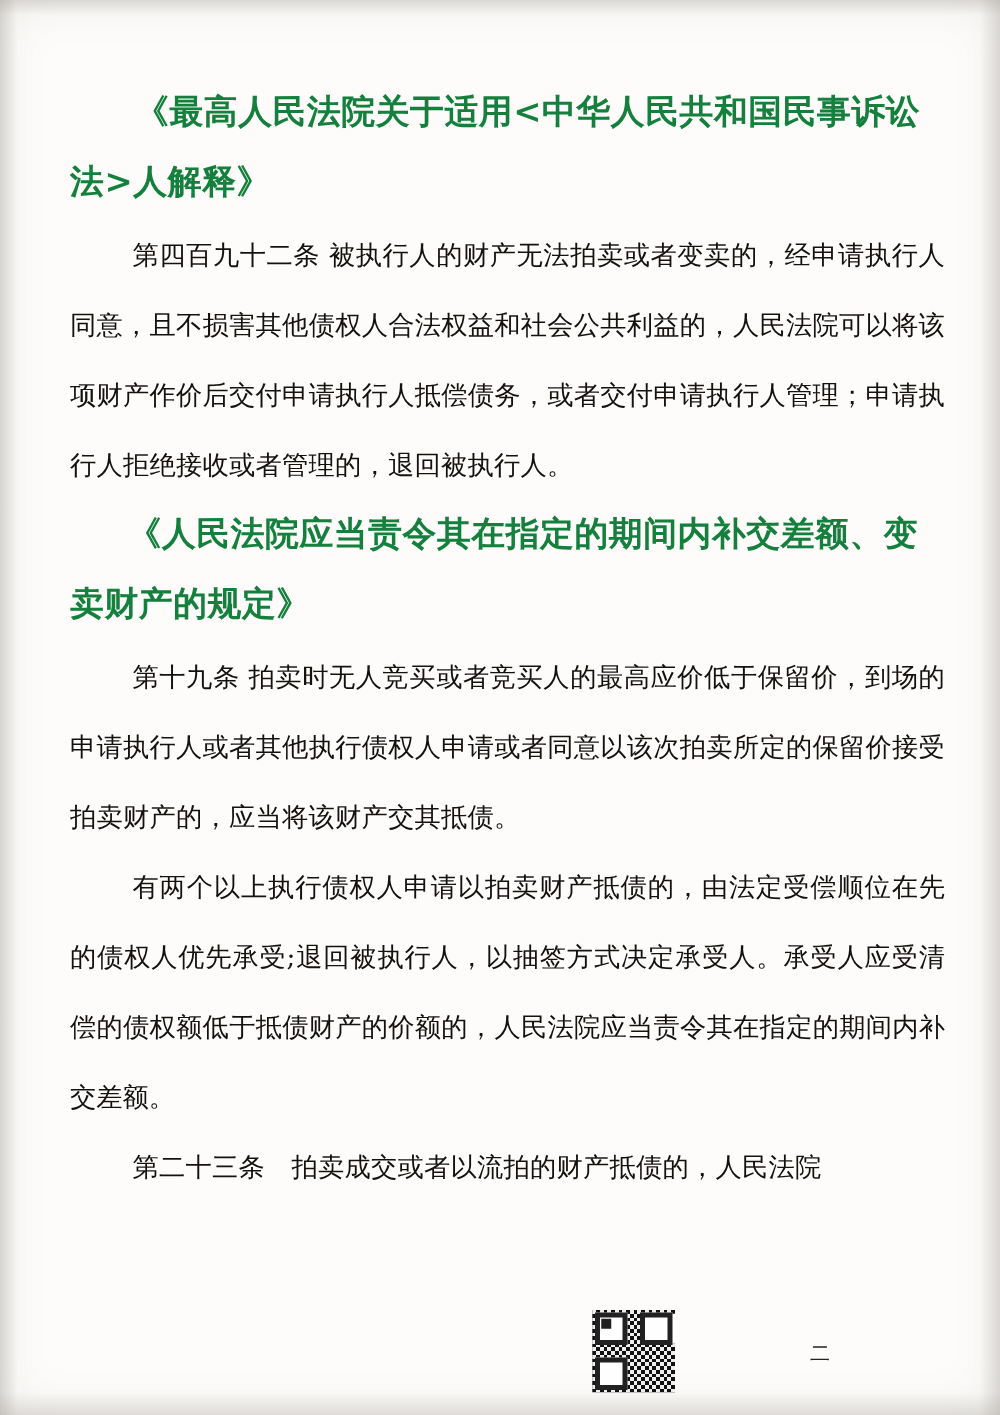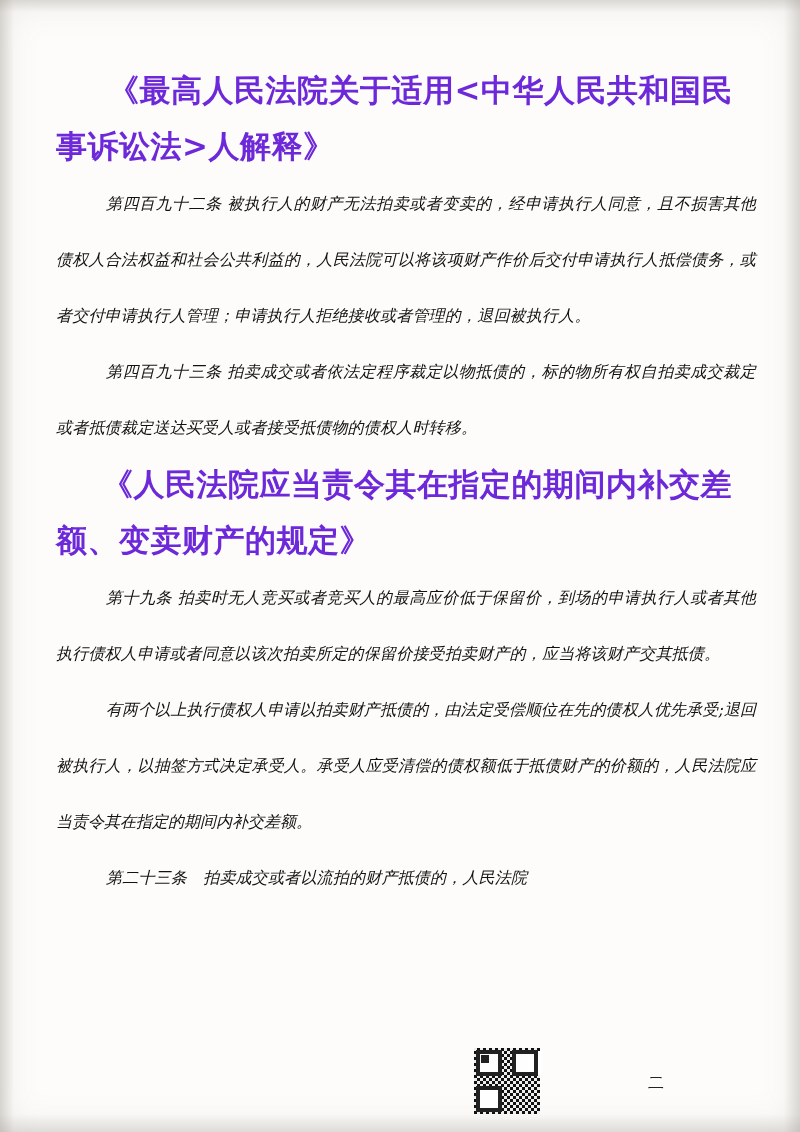--- a/index.html
+++ b/index.html
@@ -53,42 +53,41 @@
   .content {
     position: absolute;
     left: 56px;
     top: 62px;
     width: 700px;
   }
 
   .doc-heading {
     font-family: "DejaVu Serif", serif;
     font-weight: bold;
-    font-size: 31px;
+    font-size: 27px;
     line-height: 56px;
-    color: #6d28d9;
+    color: #15803d;
     letter-spacing: 0.5px;
     text-indent: 52px;
     margin: 0 0 2px 0;
   }
   .doc-heading.second {
     text-indent: 46px;
   }
 
   .para {
     font-family: "DejaVu Serif", serif;
-    font-size: 16px;
+    font-size: 21px;
     line-height: 56px;
     color: #14110f;
     text-indent: 50px;
     margin: 0;
     letter-spacing: 0.2px;
     text-align: justify;
     text-justify: inter-character;
-    font-style: italic;
   }
   .para.tight {
     letter-spacing: 0px;
   }
 
   .footer {
     position: absolute;
     left: 0;
     right: 0;
     bottom: 12px;
@@ -147,21 +146,20 @@
   <div class="scan-edge-top"></div>
   <div class="scan-edge-right"></div>
   <div class="scan-edge-bottom"></div>
 
   <div class="content">
 
     <h1 class="doc-heading">《最高人民法院关于适用&lt;中华人民共和国民事诉讼法&gt;人解释》</h1>
 
     <p class="para">第四百九十二条 被执行人的财产无法拍卖或者变卖的，经申请执行人同意，且不损害其他债权人合法权益和社会公共利益的，人民法院可以将该项财产作价后交付申请执行人抵偿债务，或者交付申请执行人管理；申请执行人拒绝接收或者管理的，退回被执行人。</p>
 
-    <p class="para">第四百九十三条 拍卖成交或者依法定程序裁定以物抵债的，标的物所有权自拍卖成交裁定或者抵债裁定送达买受人或者接受抵债物的债权人时转移。</p>
 
     <h1 class="doc-heading second">《人民法院应当责令其在指定的期间内补交差额、变卖财产的规定》</h1>
 
     <p class="para">第十九条 拍卖时无人竞买或者竞买人的最高应价低于保留价，到场的申请执行人或者其他执行债权人申请或者同意以该次拍卖所定的保留价接受拍卖财产的，应当将该财产交其抵债。</p>
 
     <p class="para tight">有两个以上执行债权人申请以拍卖财产抵债的，由法定受偿顺位在先的债权人优先承受;退回被执行人，以抽签方式决定承受人。承受人应受清偿的债权额低于抵债财产的价额的，人民法院应当责令其在指定的期间内补交差额。</p>
 
     <p class="para">第二十三条　拍卖成交或者以流拍的财产抵债的，人民法院</p>
 
   </div>

